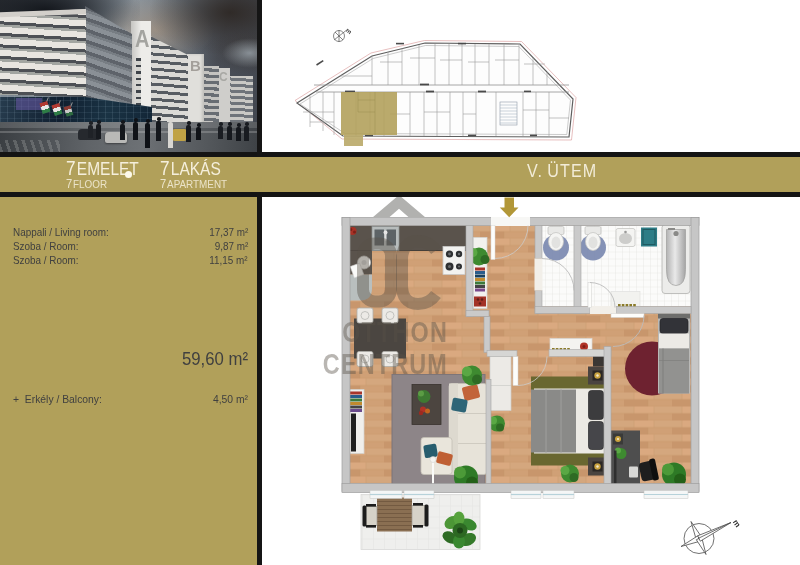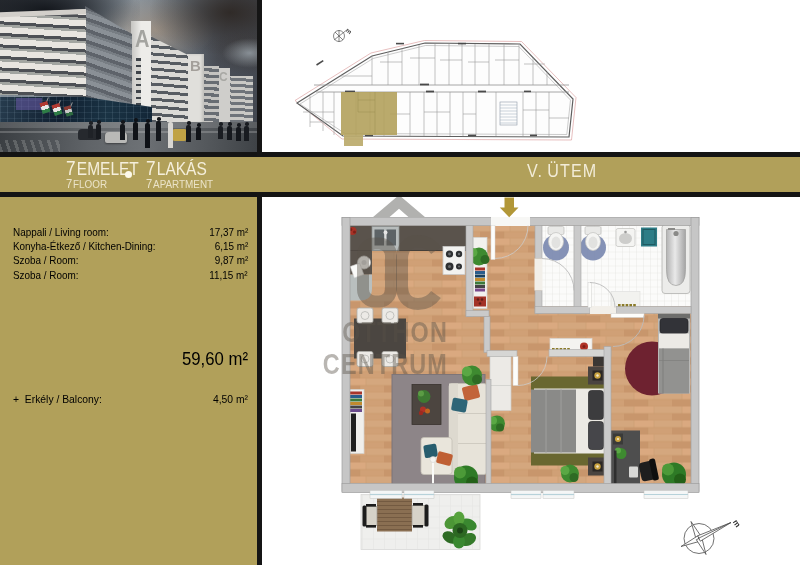--- a/index.html
+++ b/index.html
@@ -214,40 +214,36 @@
 
 <div class="abs" style="left:0;top:156.5px;width:800px;height:35.5px;background:#b1a05a;"></div>
 
 <div class="abs" style="left:22px;top:159px;color:#f5efdc;margin-left:44px;">
   <div style="font-size:18px;line-height:18px;transform:scaleX(.86);transform-origin:left;white-space:nowrap;"><span style="font-size:20px;">7</span> EMELET</div>
   <div style="font-size:11.5px;line-height:12px;transform:scaleX(.86);transform-origin:left;white-space:nowrap;margin-top:0;opacity:.85;"><span style="font-size:13px;">7</span> FLOOR</div>
 </div>
 
 <div class="abs" style="left:125px;top:171px;width:7px;height:7px;border-radius:50%;background:#fdf9ea;"></div>
 
-<div class="abs" style="left:146px;top:159px;color:#f5efdc;">
+<div class="abs" style="left:160px;top:159px;color:#f5efdc;">
   <div style="font-size:18px;line-height:18px;transform:scaleX(.86);transform-origin:left;white-space:nowrap;"><span style="font-size:20px;">7</span> LAKÁS</div>
   <div style="font-size:11.5px;line-height:12px;transform:scaleX(.86);transform-origin:left;white-space:nowrap;margin-top:0;opacity:.85;"><span style="font-size:13px;">7</span> APARTMENT</div>
 </div>
 
 <div class="abs" style="left:262px;top:161px;width:538px;text-align:center;color:#f2ecd8;">
   <span style="display:inline-block;font-size:17.5px;transform:scaleX(.92);letter-spacing:1.2px;margin-left:62px;">V. ÜTEM</span>
 </div>
 
 <div class="abs" style="left:0;top:192px;width:800px;height:4.5px;background:#141414;"></div>
 
-<div class="abs" style="left:0;top:196.5px;width:258px;height:368.5px;background:#b1a05a;color:#000000;">
+<div class="abs" style="left:0;top:196.5px;width:258px;height:368.5px;background:#b1a05a;color:#404040;">
   <div style="margin-top:29px;" id="rooms">
     <div class="row">
         <span class="l">Nappali / Living room:</span>
         <span class="v">17,37 m²</span>
-      </div>
-    <div class="row">
-        <span class="l">Konyha-Étkező / Kitchen-Dining:</span>
-        <span class="v">6,15 m²</span>
       </div>
     <div class="row">
         <span class="l">Szoba / Room:</span>
         <span class="v">9,87 m²</span>
       </div>
     <div class="row">
         <span class="l">Szoba / Room:</span>
         <span class="v">11,15 m²</span>
       </div>
   </div>

